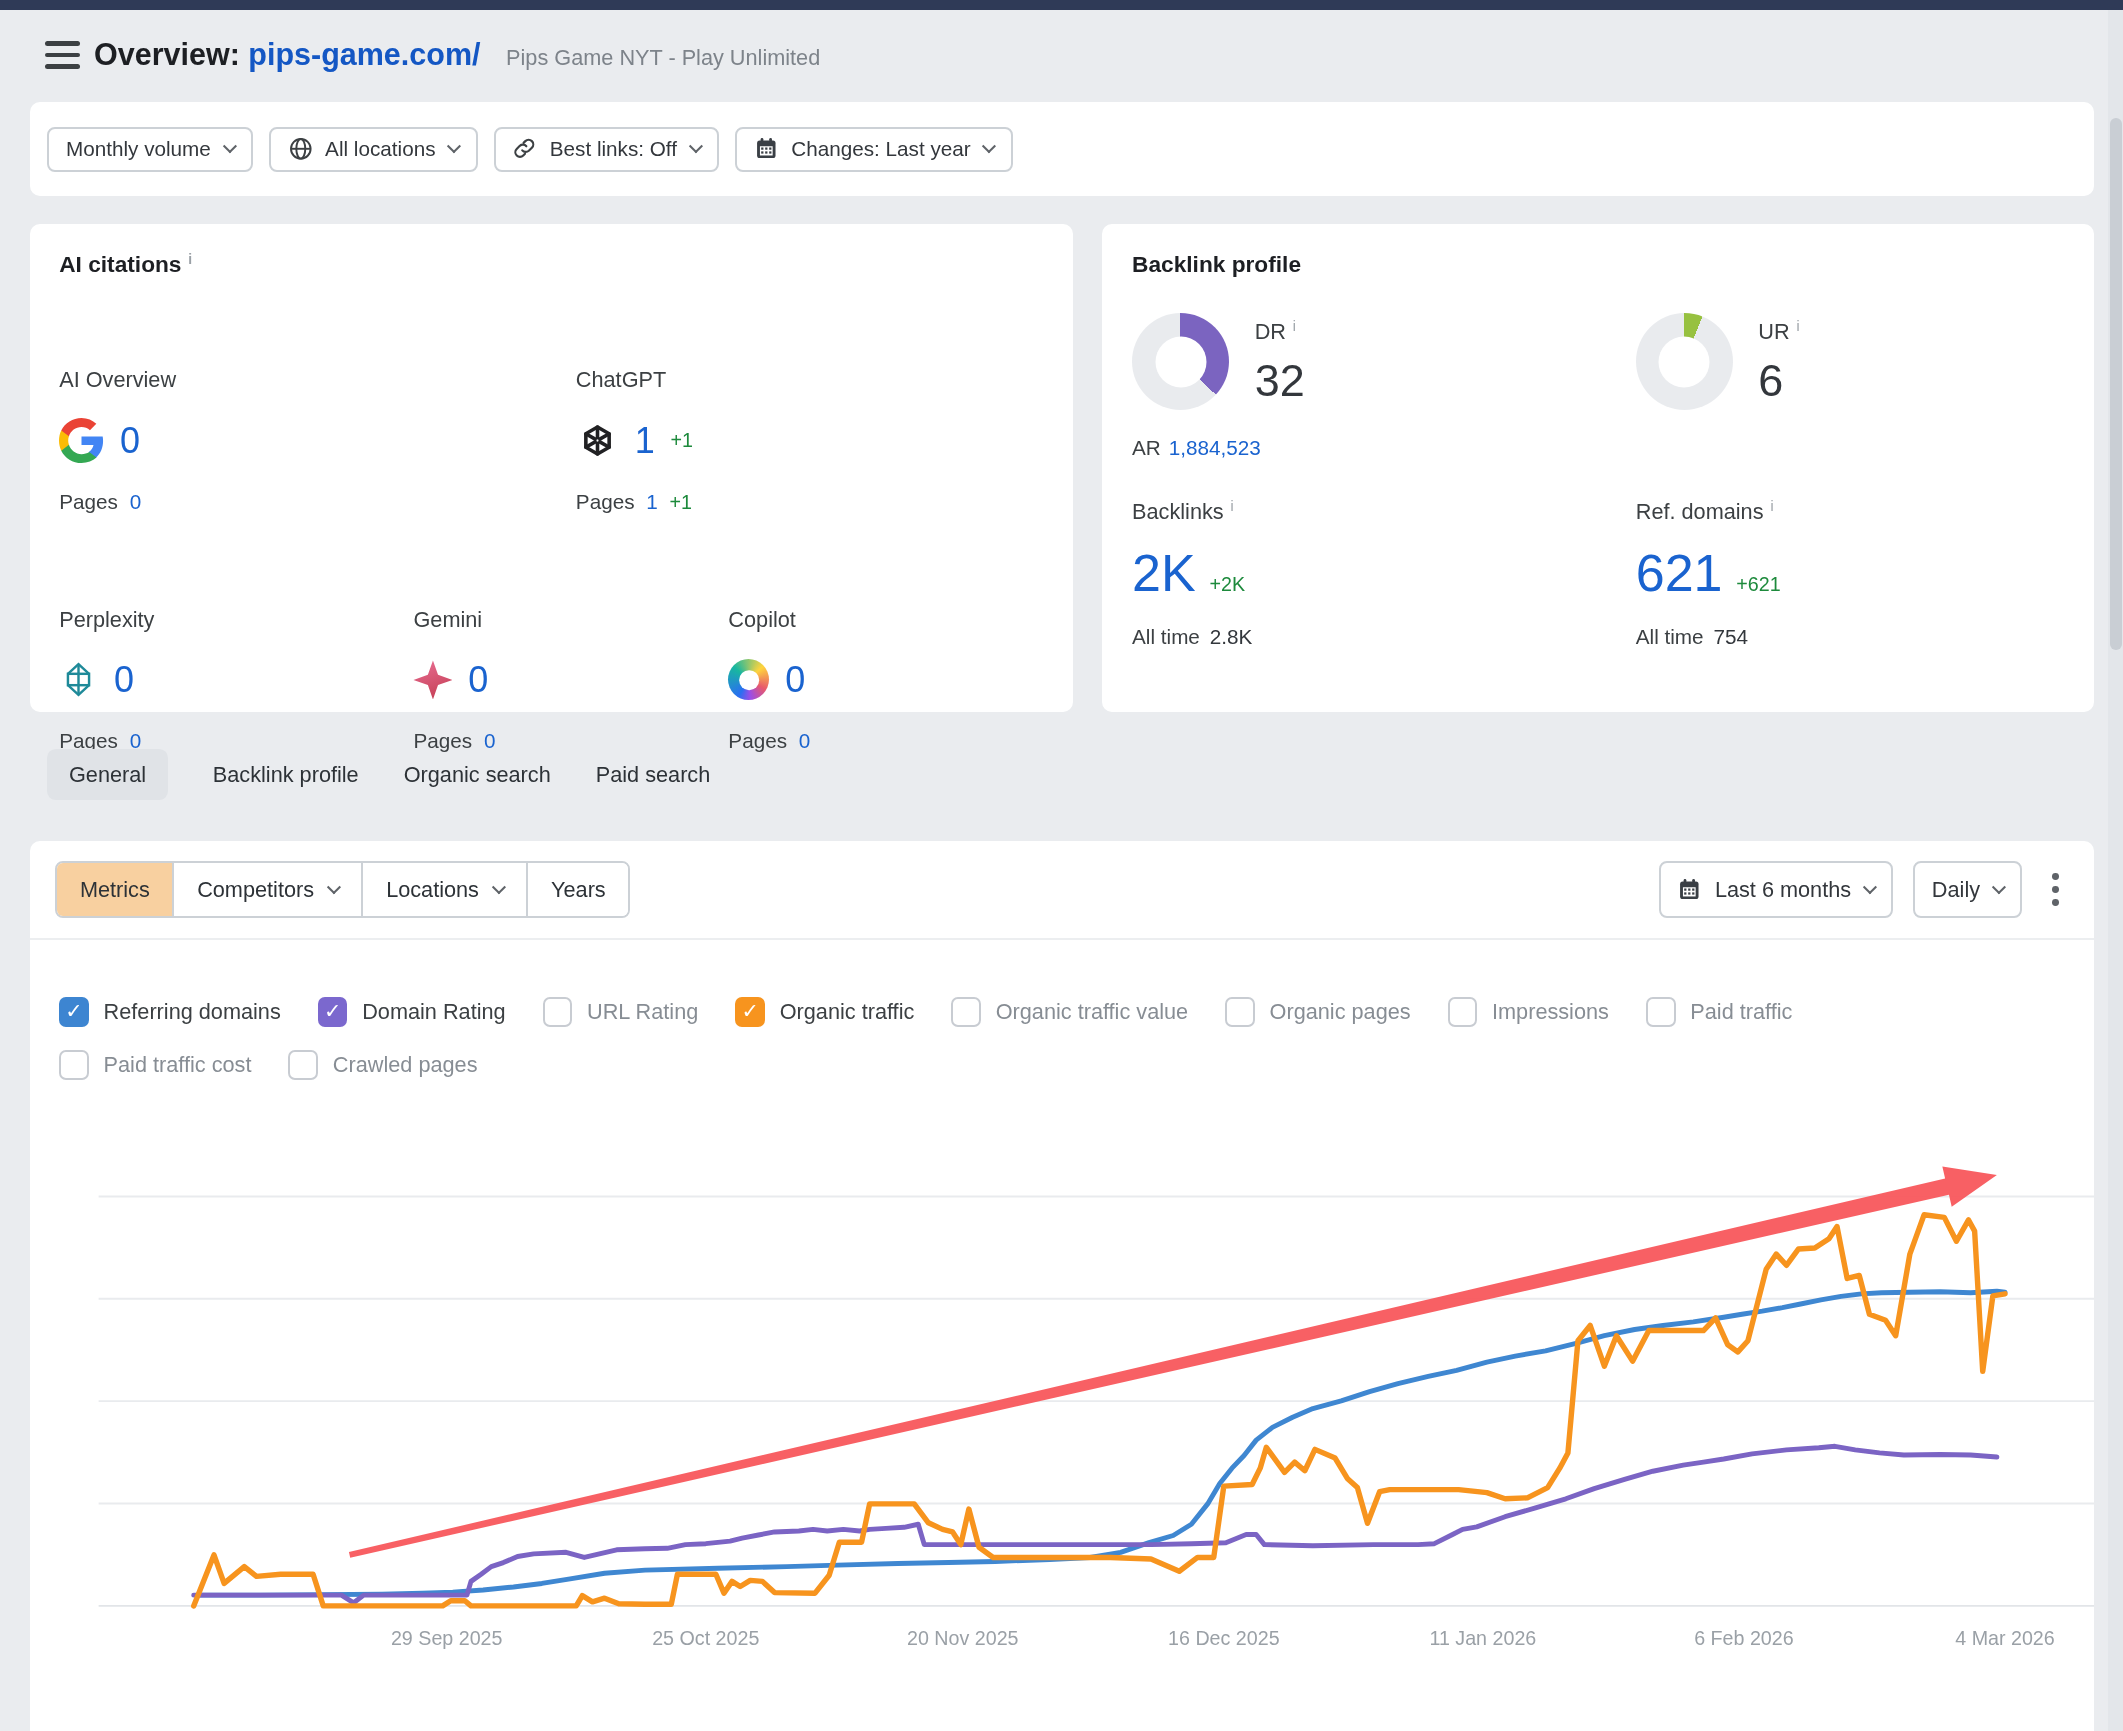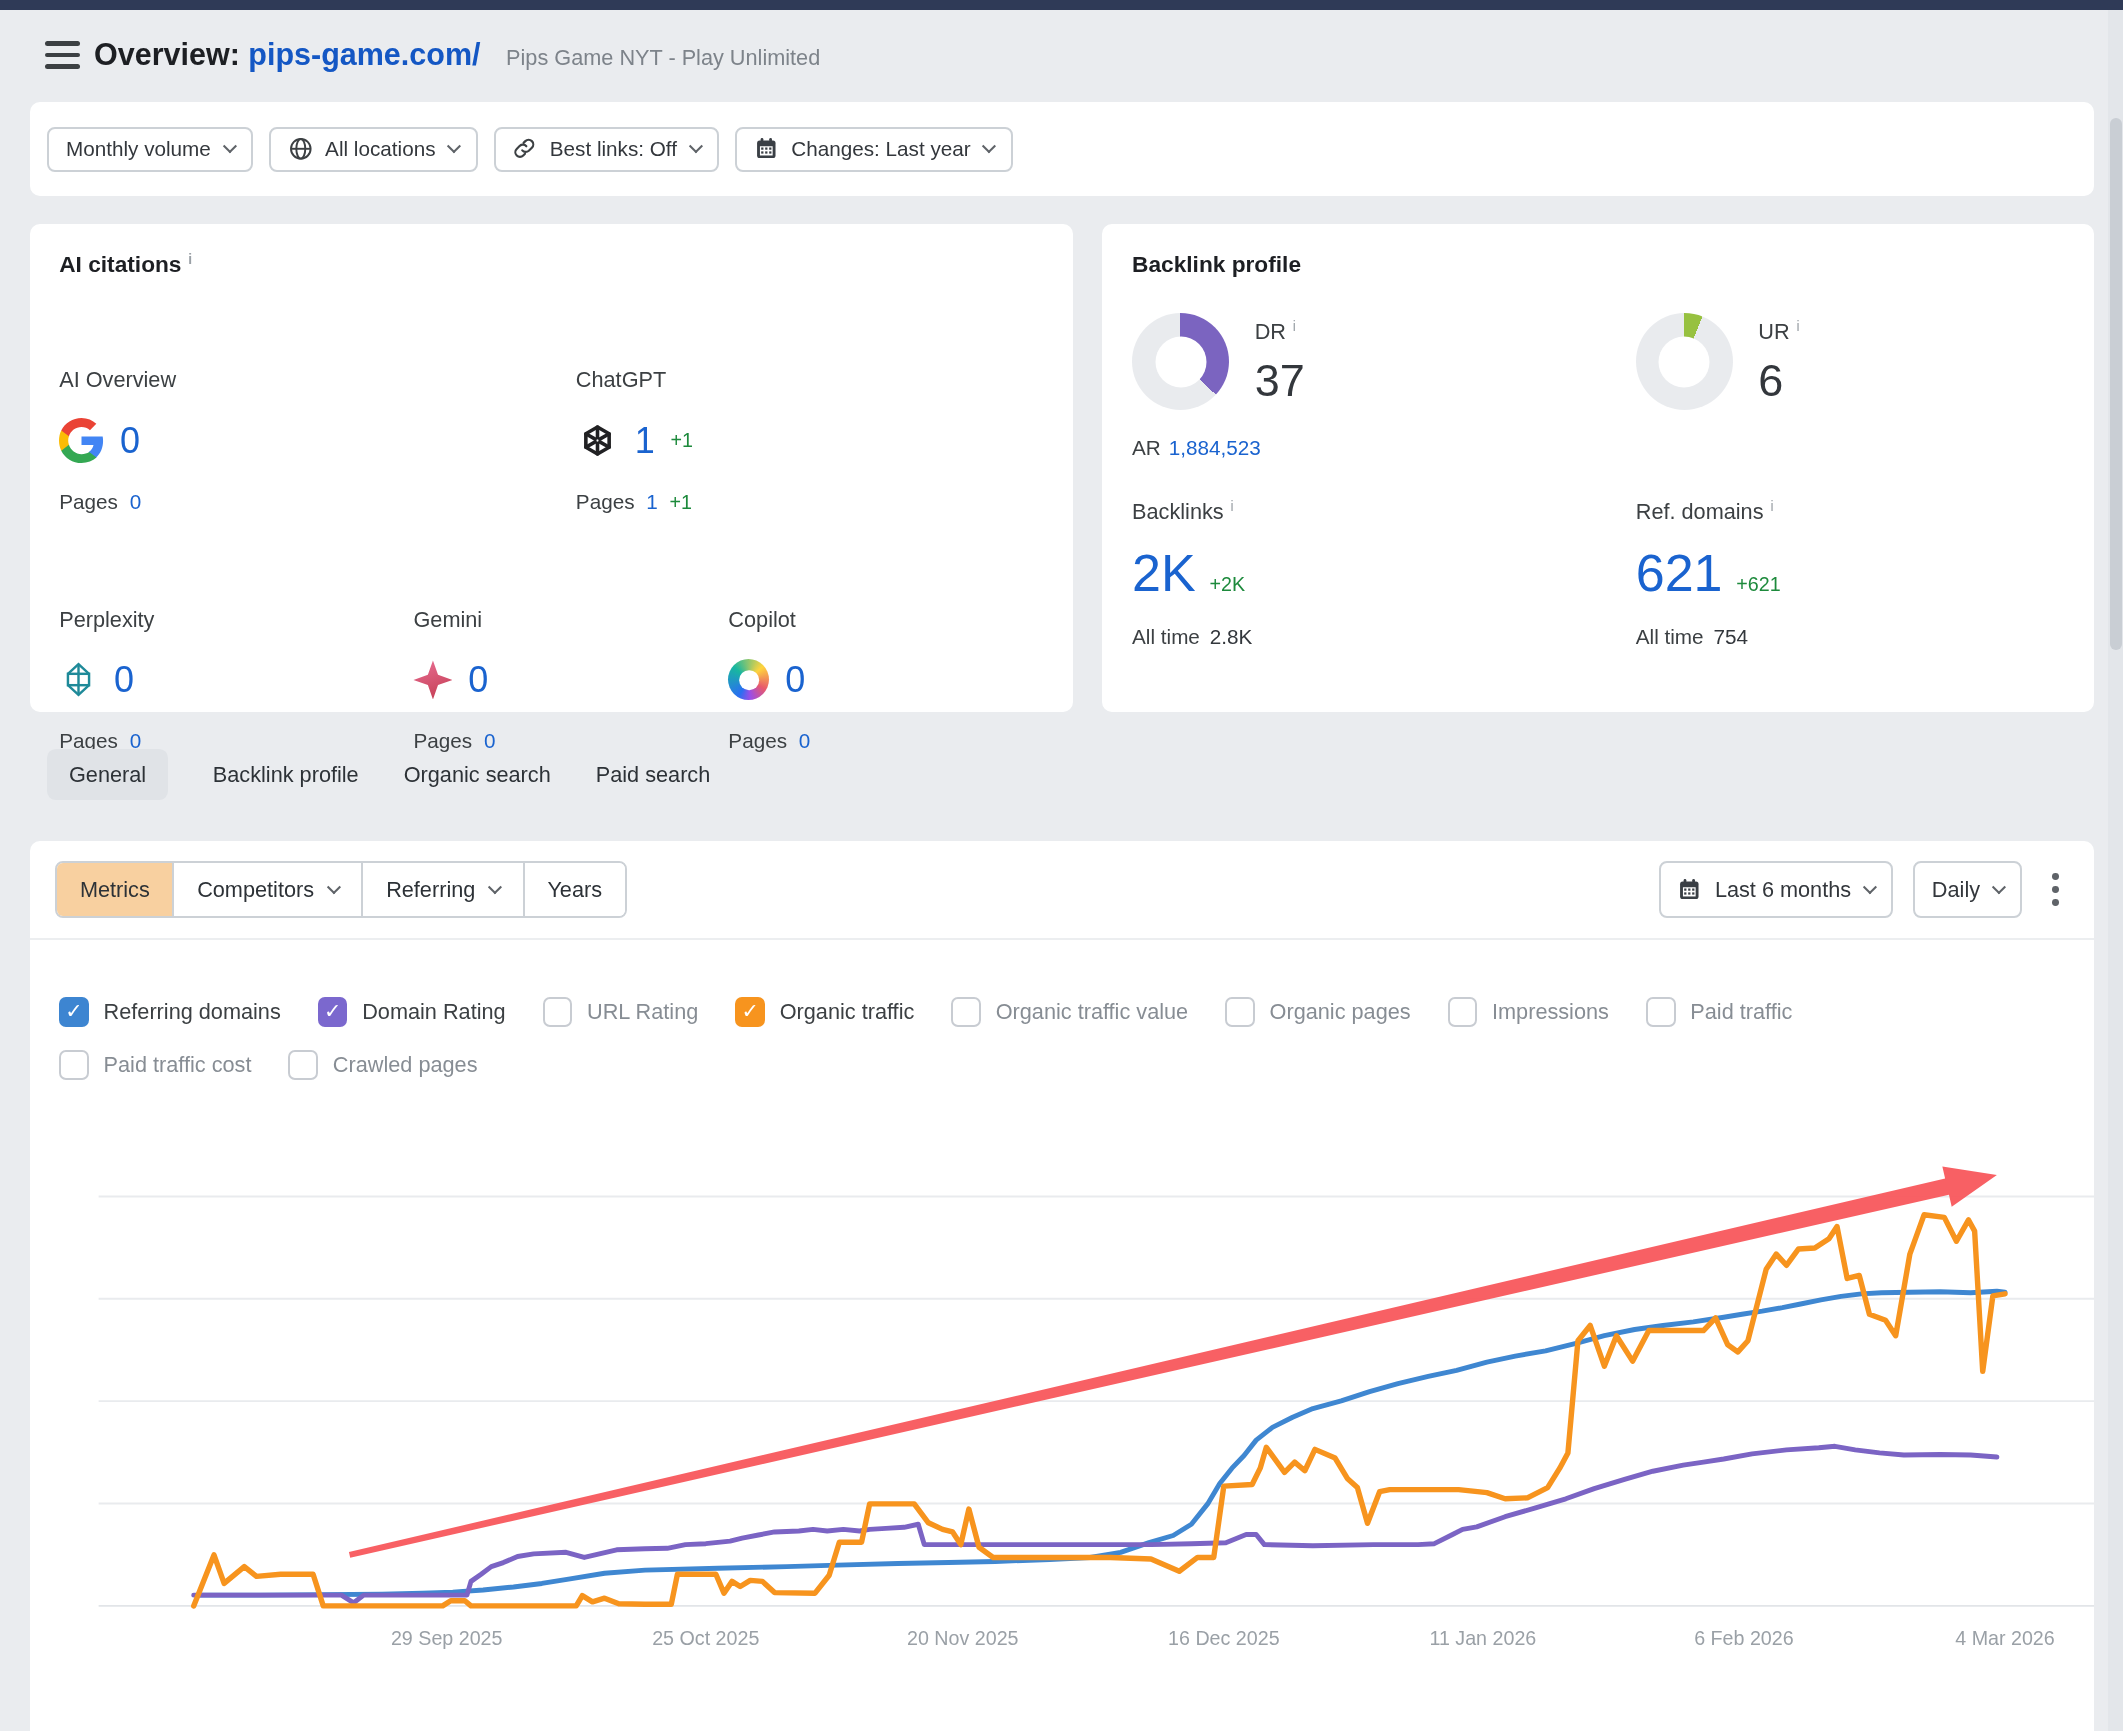--- a/index.html
+++ b/index.html
@@ -258,21 +258,21 @@
 
   <div class="card bl-card">
     <div class="card-title">Backlink profile</div>
     <div class="bl-grid1">
       <div class="donut-block">
         <div class="donut" id="drDonut" style="background: conic-gradient(rgb(123, 100, 192) 0deg, rgb(123, 100, 192) 37%, rgb(233, 235, 238) 37%, rgb(233, 235, 238) 100%);">
             <div class="hole"></div>
           </div>
         <div class="donut-side">
           <div class="rating-label"><span>DR</span><span class="info-i">i</span></div>
-          <div class="rating-value">37</div>
+          <div class="rating-value">32</div>
         </div>
       </div>
       <div class="donut-block">
         <div class="donut" id="urDonut" style="background: conic-gradient(rgb(151, 193, 64) 0deg, rgb(151, 193, 64) 6%, rgb(233, 235, 238) 6%, rgb(233, 235, 238) 100%);">
             <div class="hole"></div>
           </div>
         <div class="donut-side">
           <div class="rating-label"><span>UR</span><span class="info-i">i</span></div>
           <div class="rating-value">6</div>
         </div>
@@ -311,21 +311,21 @@
   <div class="controls-row">
     <div class="segmented" id="segBar">
         <div class="segment active">
           <span>Metrics</span>
         </div>
         <div class="segment">
           <span>Competitors</span>
           <span class="chev"></span>
         </div>
         <div class="segment">
-          <span>Referring</span>
+          <span>Locations</span>
           <span class="chev"></span>
         </div>
         <div class="segment">
           <span>Years</span>
         </div>
       </div>
     <div class="right-controls">
       <div class="btn btn-lg">
         <span class="icon-sm" id="calIco2">
             <svg viewBox="0 0 24 24" width="24.6" height="24.6">

